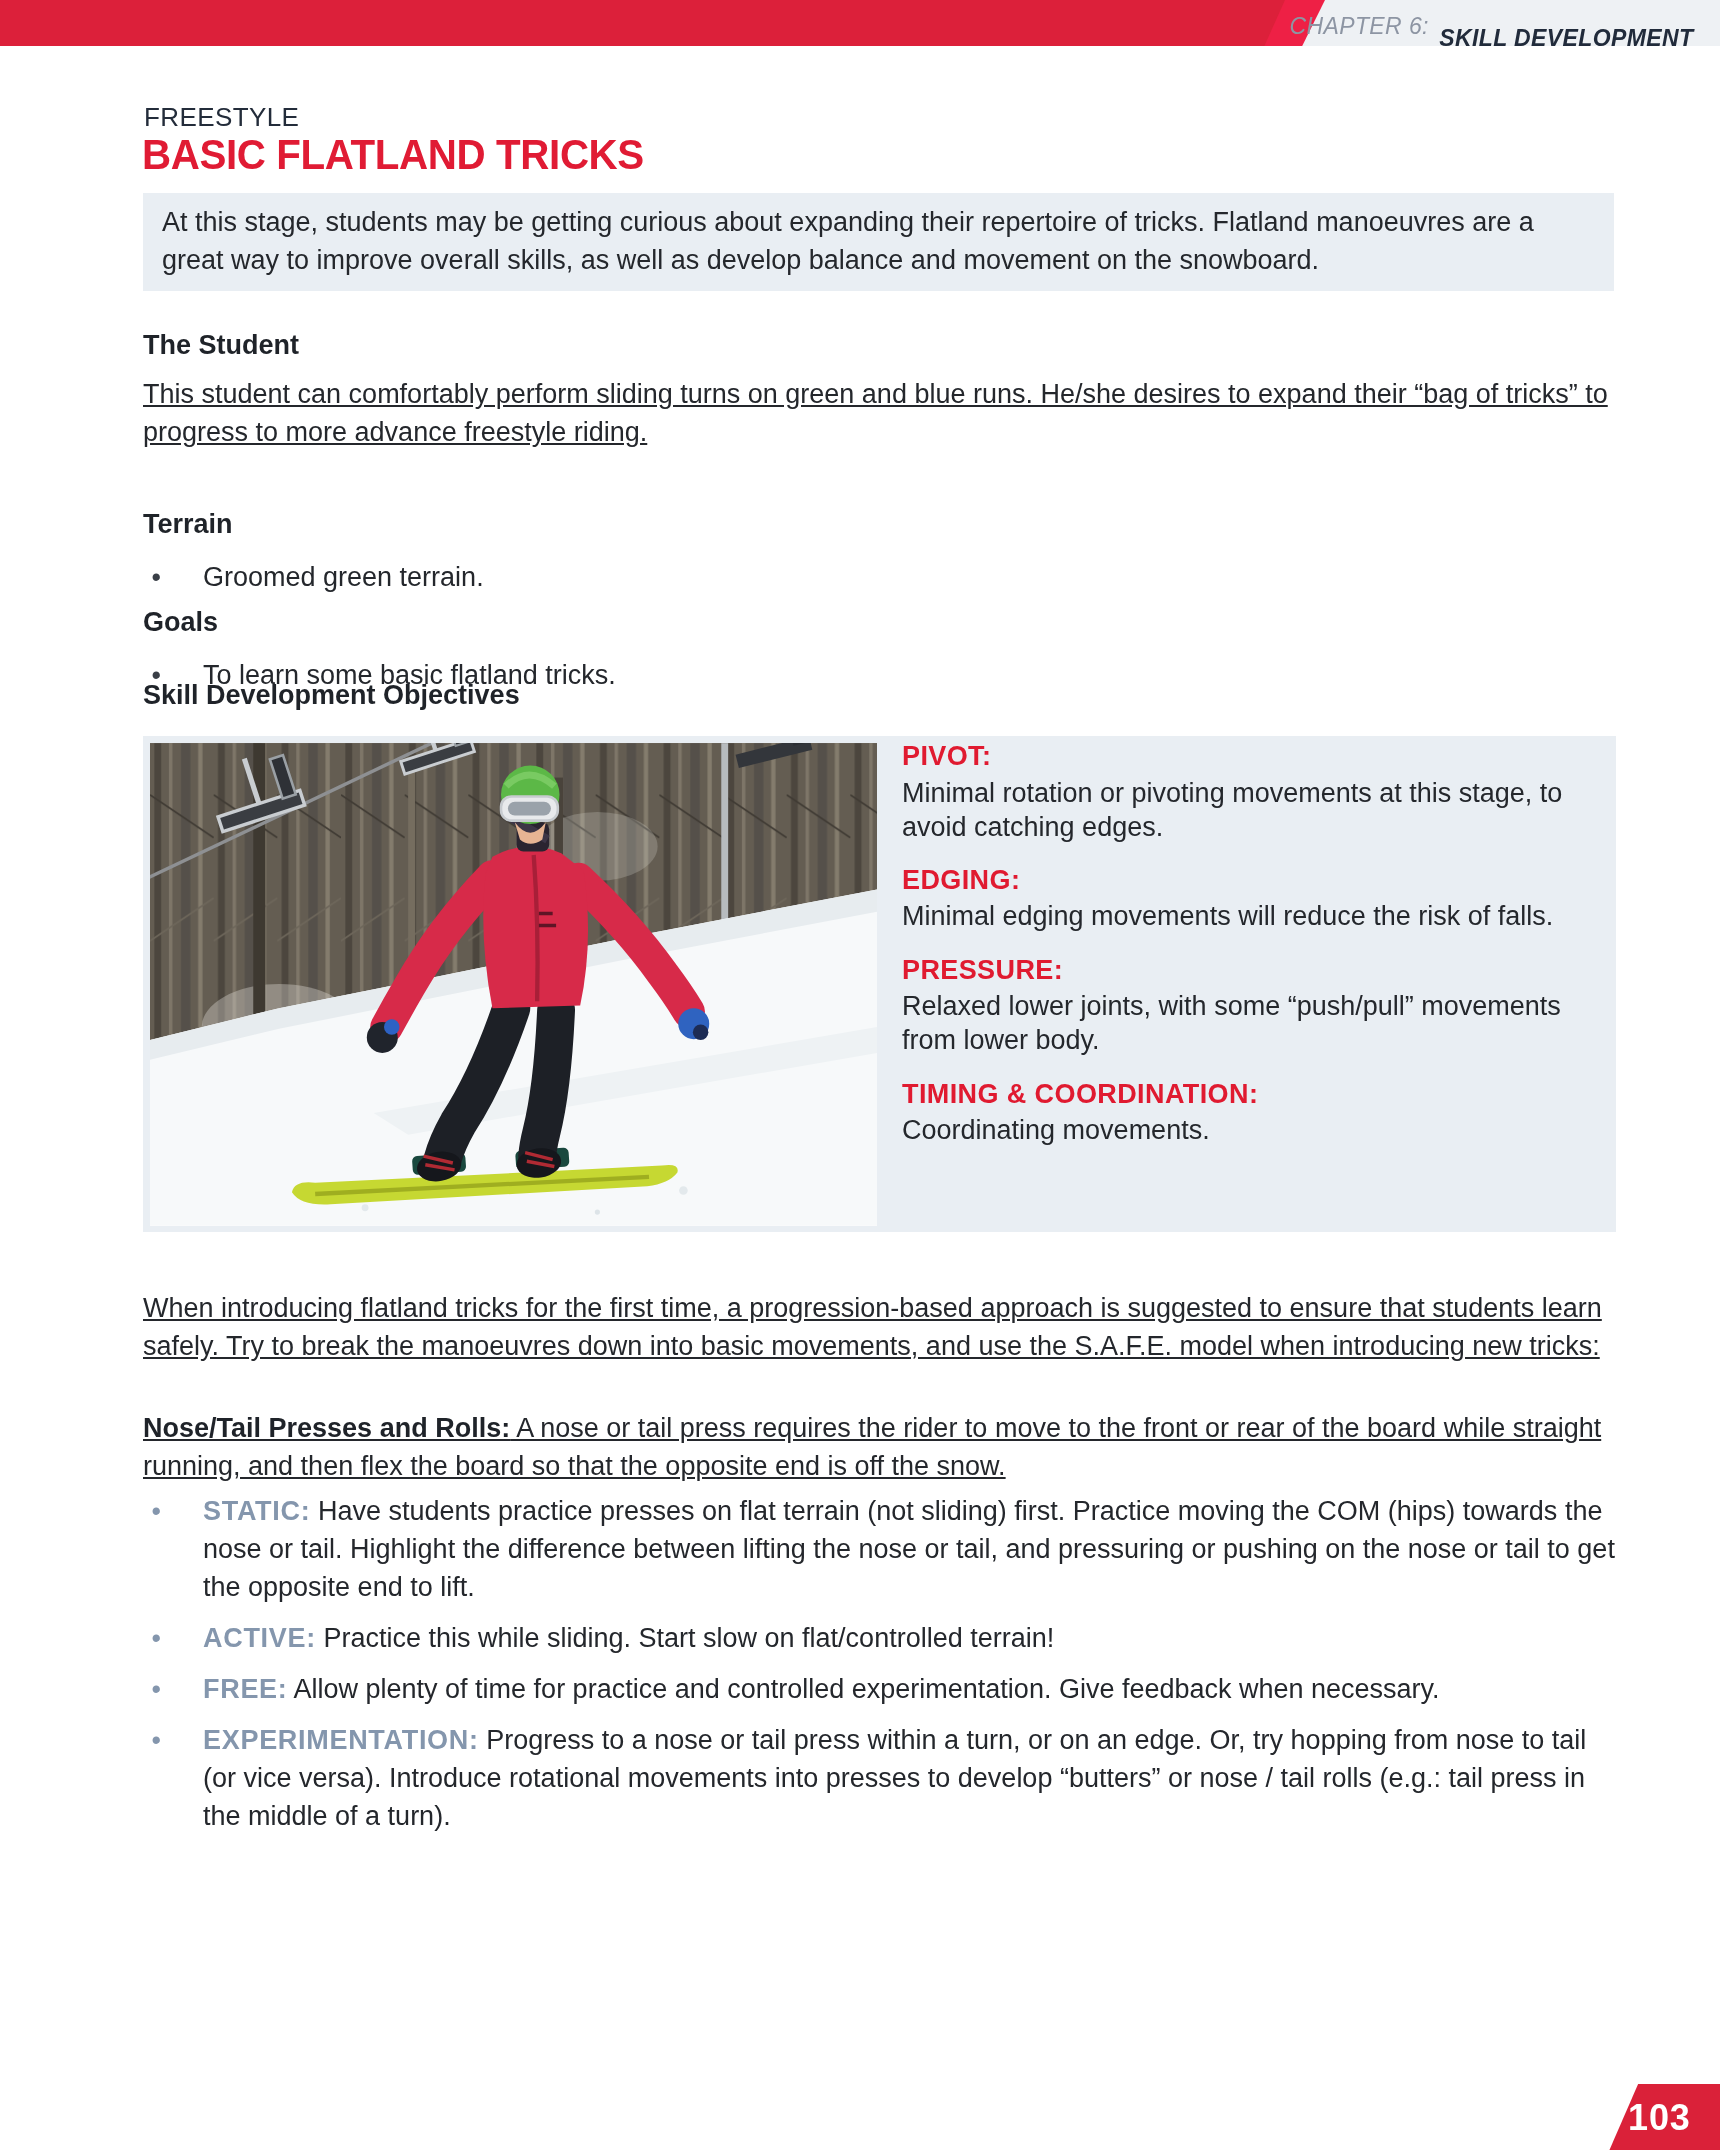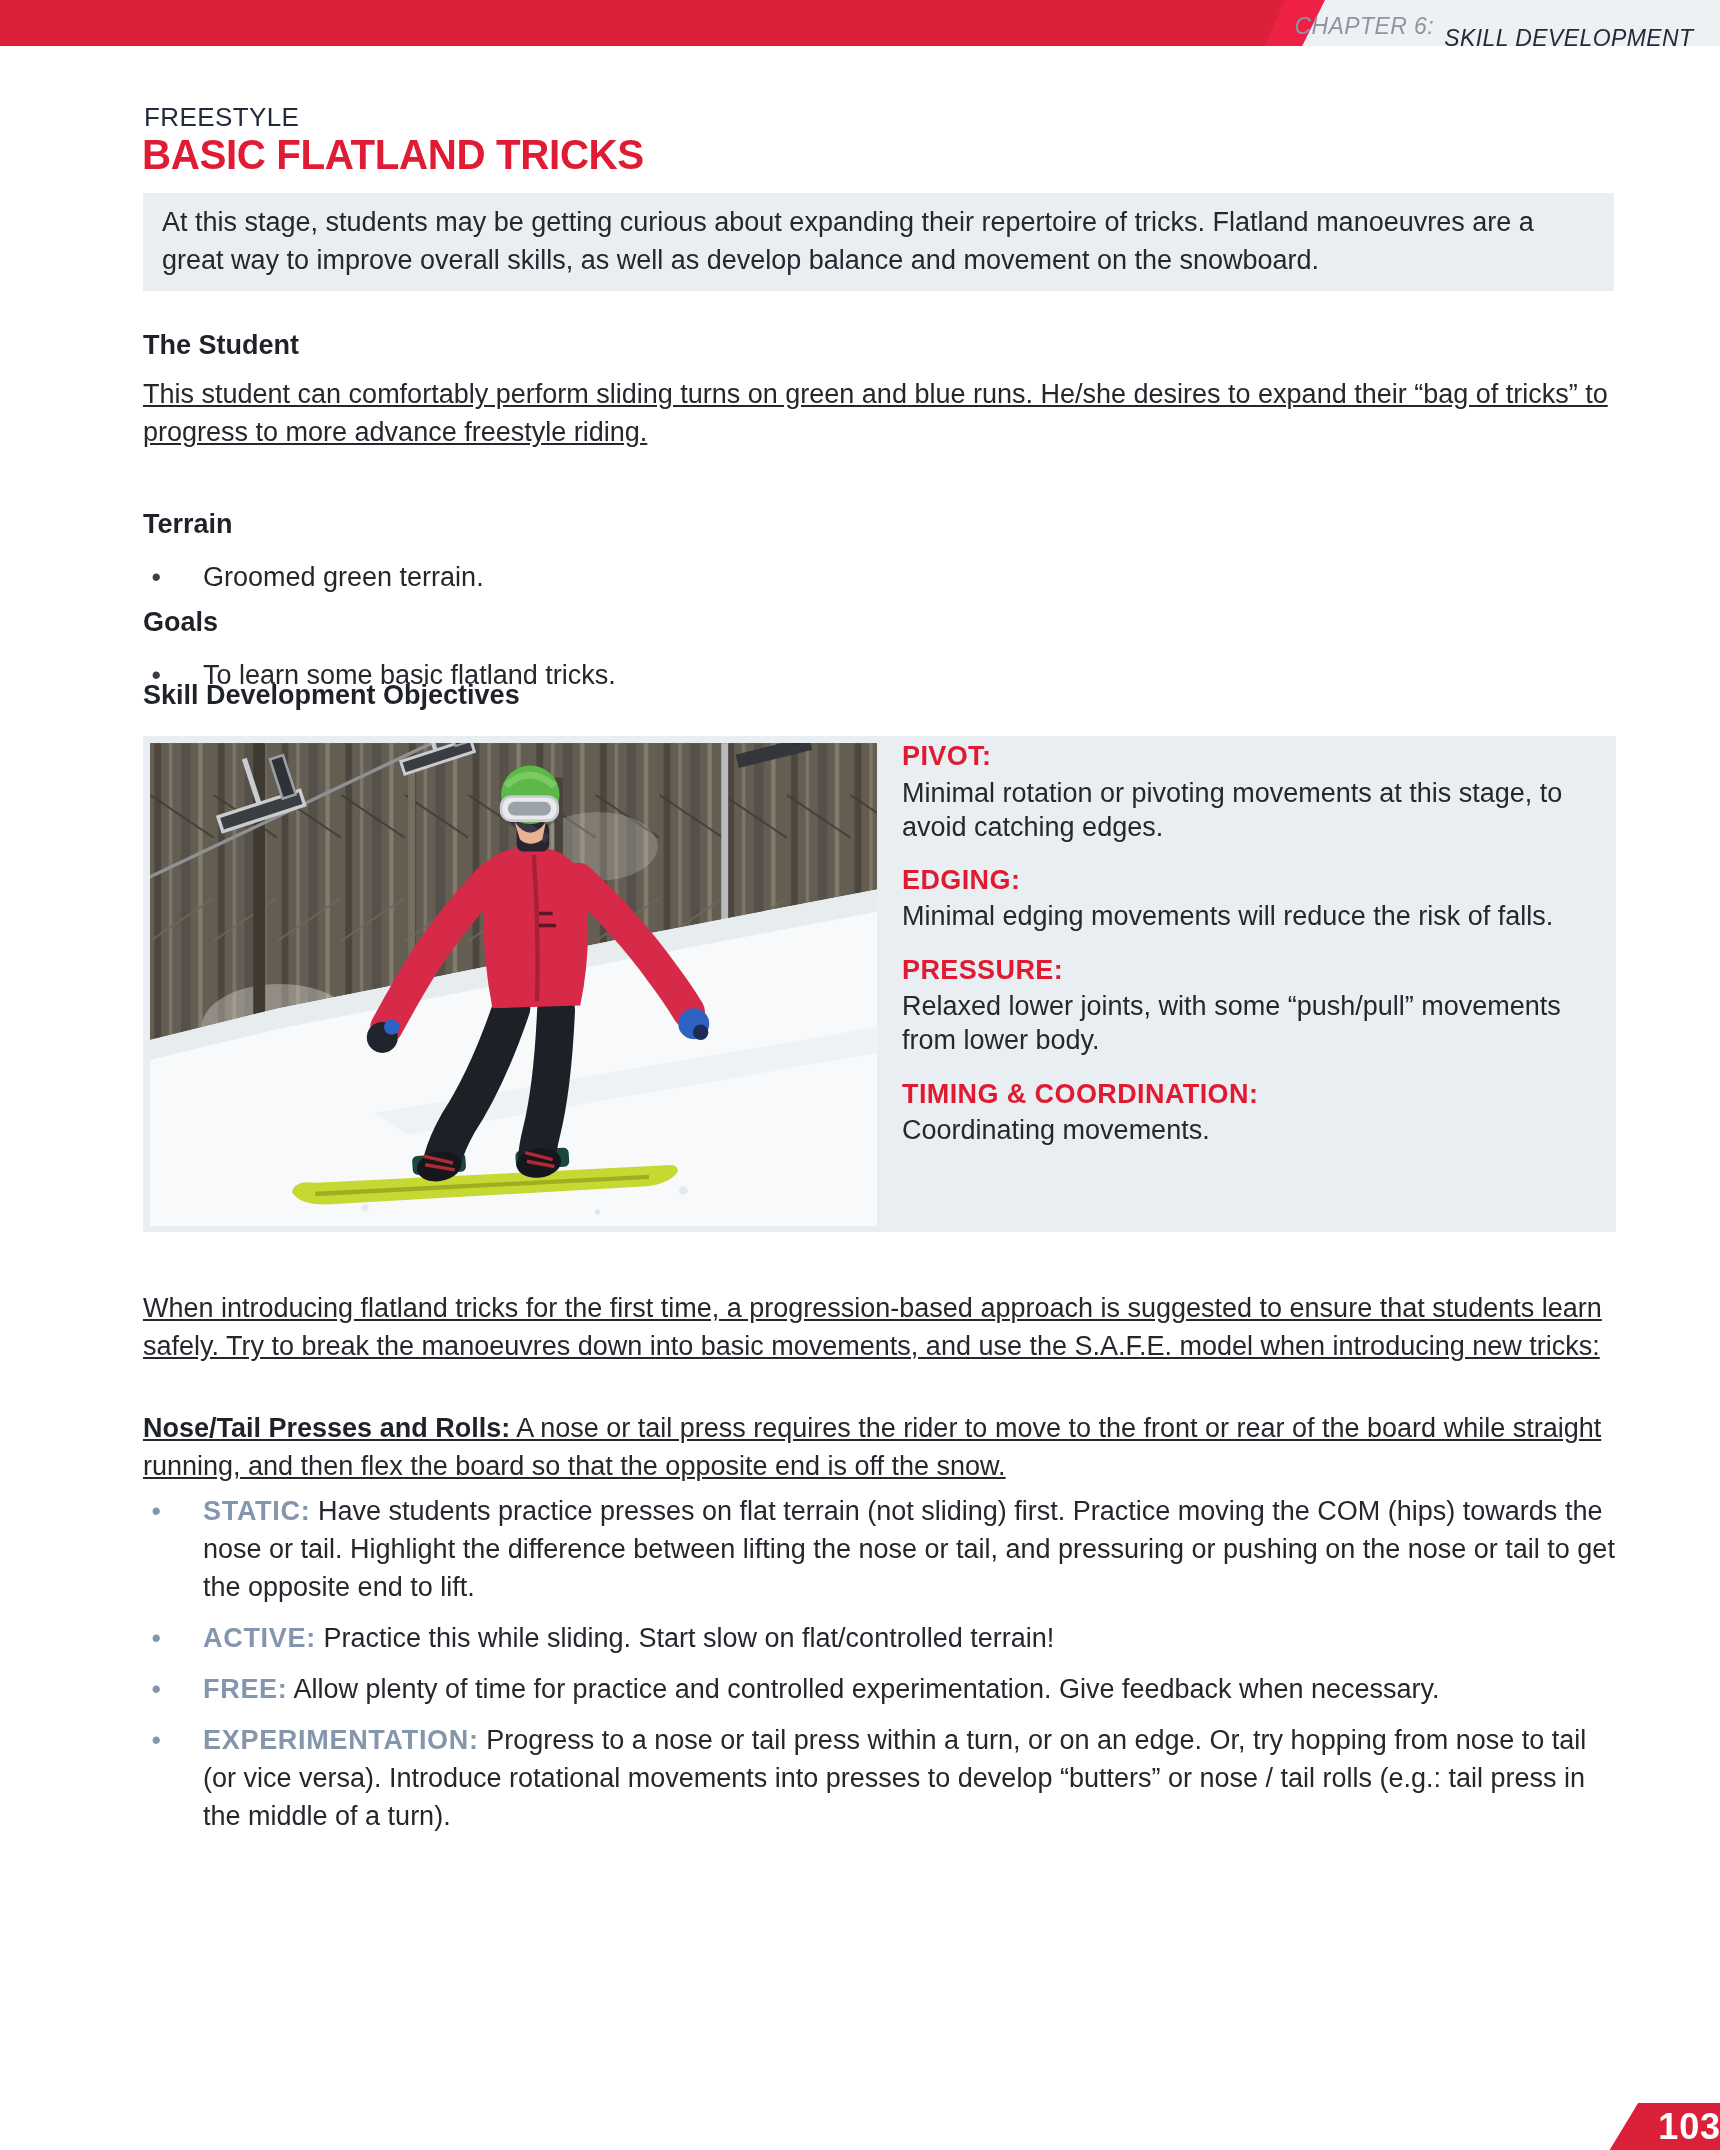--- a/index.html
+++ b/index.html
@@ -8,21 +8,21 @@
 
   
   .header-band{position:absolute;top:0;left:0;width:1721px;height:46px;background:#eef1f4;}
   .header-red-accent{position:absolute;top:0;left:1249px;width:76px;height:46px;background:#ee2045;
       clip-path:polygon(30% 0,100% 0,70% 100%,0 100%);}
   .header-red{position:absolute;top:0;left:0;width:1285px;height:46px;background:#dc203a;
       clip-path:polygon(0 0,100% 0,calc(100% - 20.6px) 100%,0 100%);}
   .header-text{position:absolute;top:0;right:27.5px;height:52px;display:flex;align-items:center;gap:10.3px;
       font-style:italic;font-size:23px;}
   .chapter-label{color:#8d95a3;letter-spacing:0.4px;}
-  .chapter-title{color:#212b3b;font-weight:normal;letter-spacing:0.4px;margin-top:24px;}
+  .chapter-title{color:#212b3b;font-weight:bold;letter-spacing:0.4px;margin-top:24px;}
 
   
   .eyebrow{position:absolute;left:144px;top:102px;font-size:26px;color:#232c3a;letter-spacing:0.4px;}
   .page-title{position:absolute;left:142px;top:131px;font-size:42px;font-weight:bold;color:#e01b34;
       letter-spacing:-0.4px;transform:scaleX(.96);transform-origin:left;}
 
   
   .intro-box{position:absolute;left:143px;top:193px;width:1433px;background:#e9eef3;
       padding:10.3px 19px 12px 19px;font-size:27px;line-height:38px;color:#24272c;}
 
@@ -42,22 +42,22 @@
   .obj-body{font-size:27px;line-height:34px;color:#24272c;}
 
   
   .safe-list{position:absolute;left:143px;top:1492px;width:1476px;}
   .safe-item{position:relative;padding-left:60px;font-size:27px;line-height:38px;color:#24272c;margin-bottom:13px;}
   .safe-item .dot{position:absolute;left:8.6px;top:0;color:#8496ad;}
   .keyword{font-weight:bold;color:#8496ad;letter-spacing:0.7px;}
   .lead-bold{font-weight:bold;color:#1f2329;}
 
   
-  .page-tab{position:absolute;right:0;bottom:0;width:112px;height:48px;background:#da2139;
-      clip-path:polygon(26% 0,100% 0,100% 100%,0 100%);display:flex;align-items:center;justify-content:flex-end;}
+  .page-tab{position:absolute;right:0;bottom:0;width:112px;height:67px;background:#da2139;
+      clip-path:polygon(26% 0,100% 0,100% 100%,0 100%);display:flex;align-items:center;justify-content:flex-start;}
   .page-tab span{font-size:36px;font-weight:bold;color:#ffffff;padding-left:19px;letter-spacing:0.9px;}
 </style>
 </head>
 <body>
 
 <div class="page">
 
   <div class="header-band"></div>
   <div class="header-red-accent"></div>
   <div class="header-red"></div>

